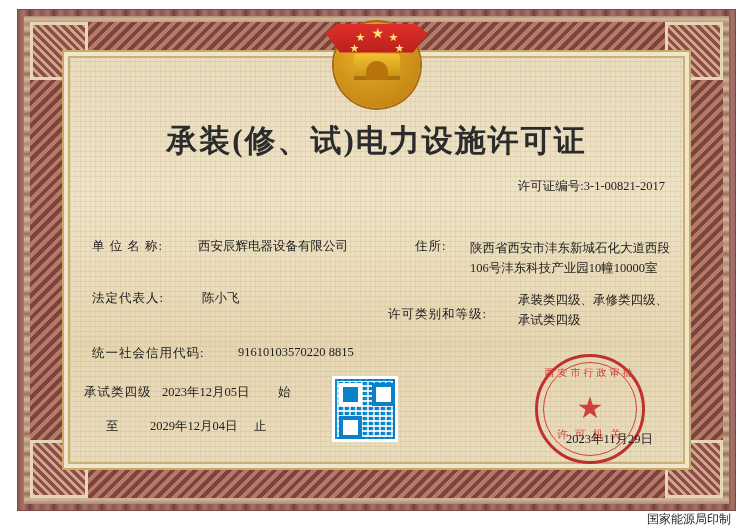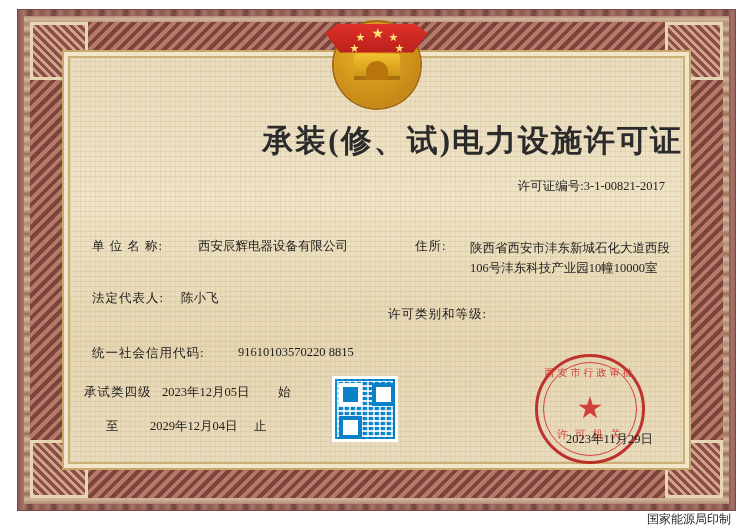--- a/index.html
+++ b/index.html
@@ -91,40 +91,40 @@
   .s2{left:30px;top:6px;}
   .s3{left:24px;top:17px;}
   .s4{left:63px;top:6px;}
   .s5{left:69px;top:17px;}
 
   
   .content{
     position:absolute;left:70px;top:58px;width:613px;height:404px;
   }
   .title{
-    position:absolute;left:0;right:0;top:62px;text-align:right;
+    position:absolute;left:0;right:0;top:62px;text-align:center;
     font-family:"Liberation Serif", serif;
     font-size:31px;font-weight:bold;color:#2b2b2b;letter-spacing:2px;
   }
   .cert-no{
     position:absolute;right:18px;top:120px;
     font-size:12.5px;color:#222;
     font-family:"Liberation Serif", serif;
   }
   .row{position:absolute;font-size:12.5px;color:#1d1d1d;font-family:"Liberation Serif", serif;}
   .lbl{letter-spacing:1px;}
   .val{}
 
   .r-unit-lbl{left:22px;top:180px;}
   .r-unit-val{left:128px;top:180px;width:185px;}
   .r-addr-lbl{left:345px;top:180px;}
   .r-addr-val{left:400px;top:180px;width:200px;line-height:20px;}
 
   .r-rep-lbl{left:22px;top:232px;}
-  .r-rep-val{left:111px;top:232px;}
+  .r-rep-val{left:132px;top:232px;}
   .r-type-lbl{left:318px;top:232px;margin-top:16px;}
   .r-type-val{left:448px;top:232px;width:152px;line-height:20px;}
 
   .r-credit-lbl{left:22px;top:287px;}
   .r-credit-val{left:168px;top:287px;}
 
   .r-valid-lbl{left:14px;top:326px;}
   .r-valid-val{left:92px;top:326px;text-align:right;}
   .r-valid-suffix{left:208px;top:326px;}
 
@@ -222,20 +222,21 @@
     <div class="row r-unit-lbl lbl">单 位 名 称:</div>
     <div class="row r-unit-val val">西安辰辉电器设备有限公司</div>
 
     <div class="row r-addr-lbl lbl">住所:</div>
     <div class="row r-addr-val val">陕西省西安市沣东新城石化大道西段106号沣东科技产业园10幢10000室</div>
 
     <div class="row r-rep-lbl lbl">法定代表人:</div>
     <div class="row r-rep-val val">陈小飞</div>
 
     <div class="row r-type-lbl lbl">许可类别和等级:</div>
+    <div class="row r-type-val val">承装类四级、承修类四级、承试类四级</div>
 
     <div class="row r-credit-lbl lbl">统一社会信用代码:</div>
     <div class="row r-credit-val val">91610103570220  8815</div>
 
     <div class="row r-valid-lbl lbl">承试类四级</div>
     <div class="row r-valid-val val">2023年12月05日</div>
     <div class="row r-valid-suffix lbl">始</div>
 
     <div class="row r-to-lbl lbl">至</div>
     <div class="row r-to-val val">2029年12月04日</div>

